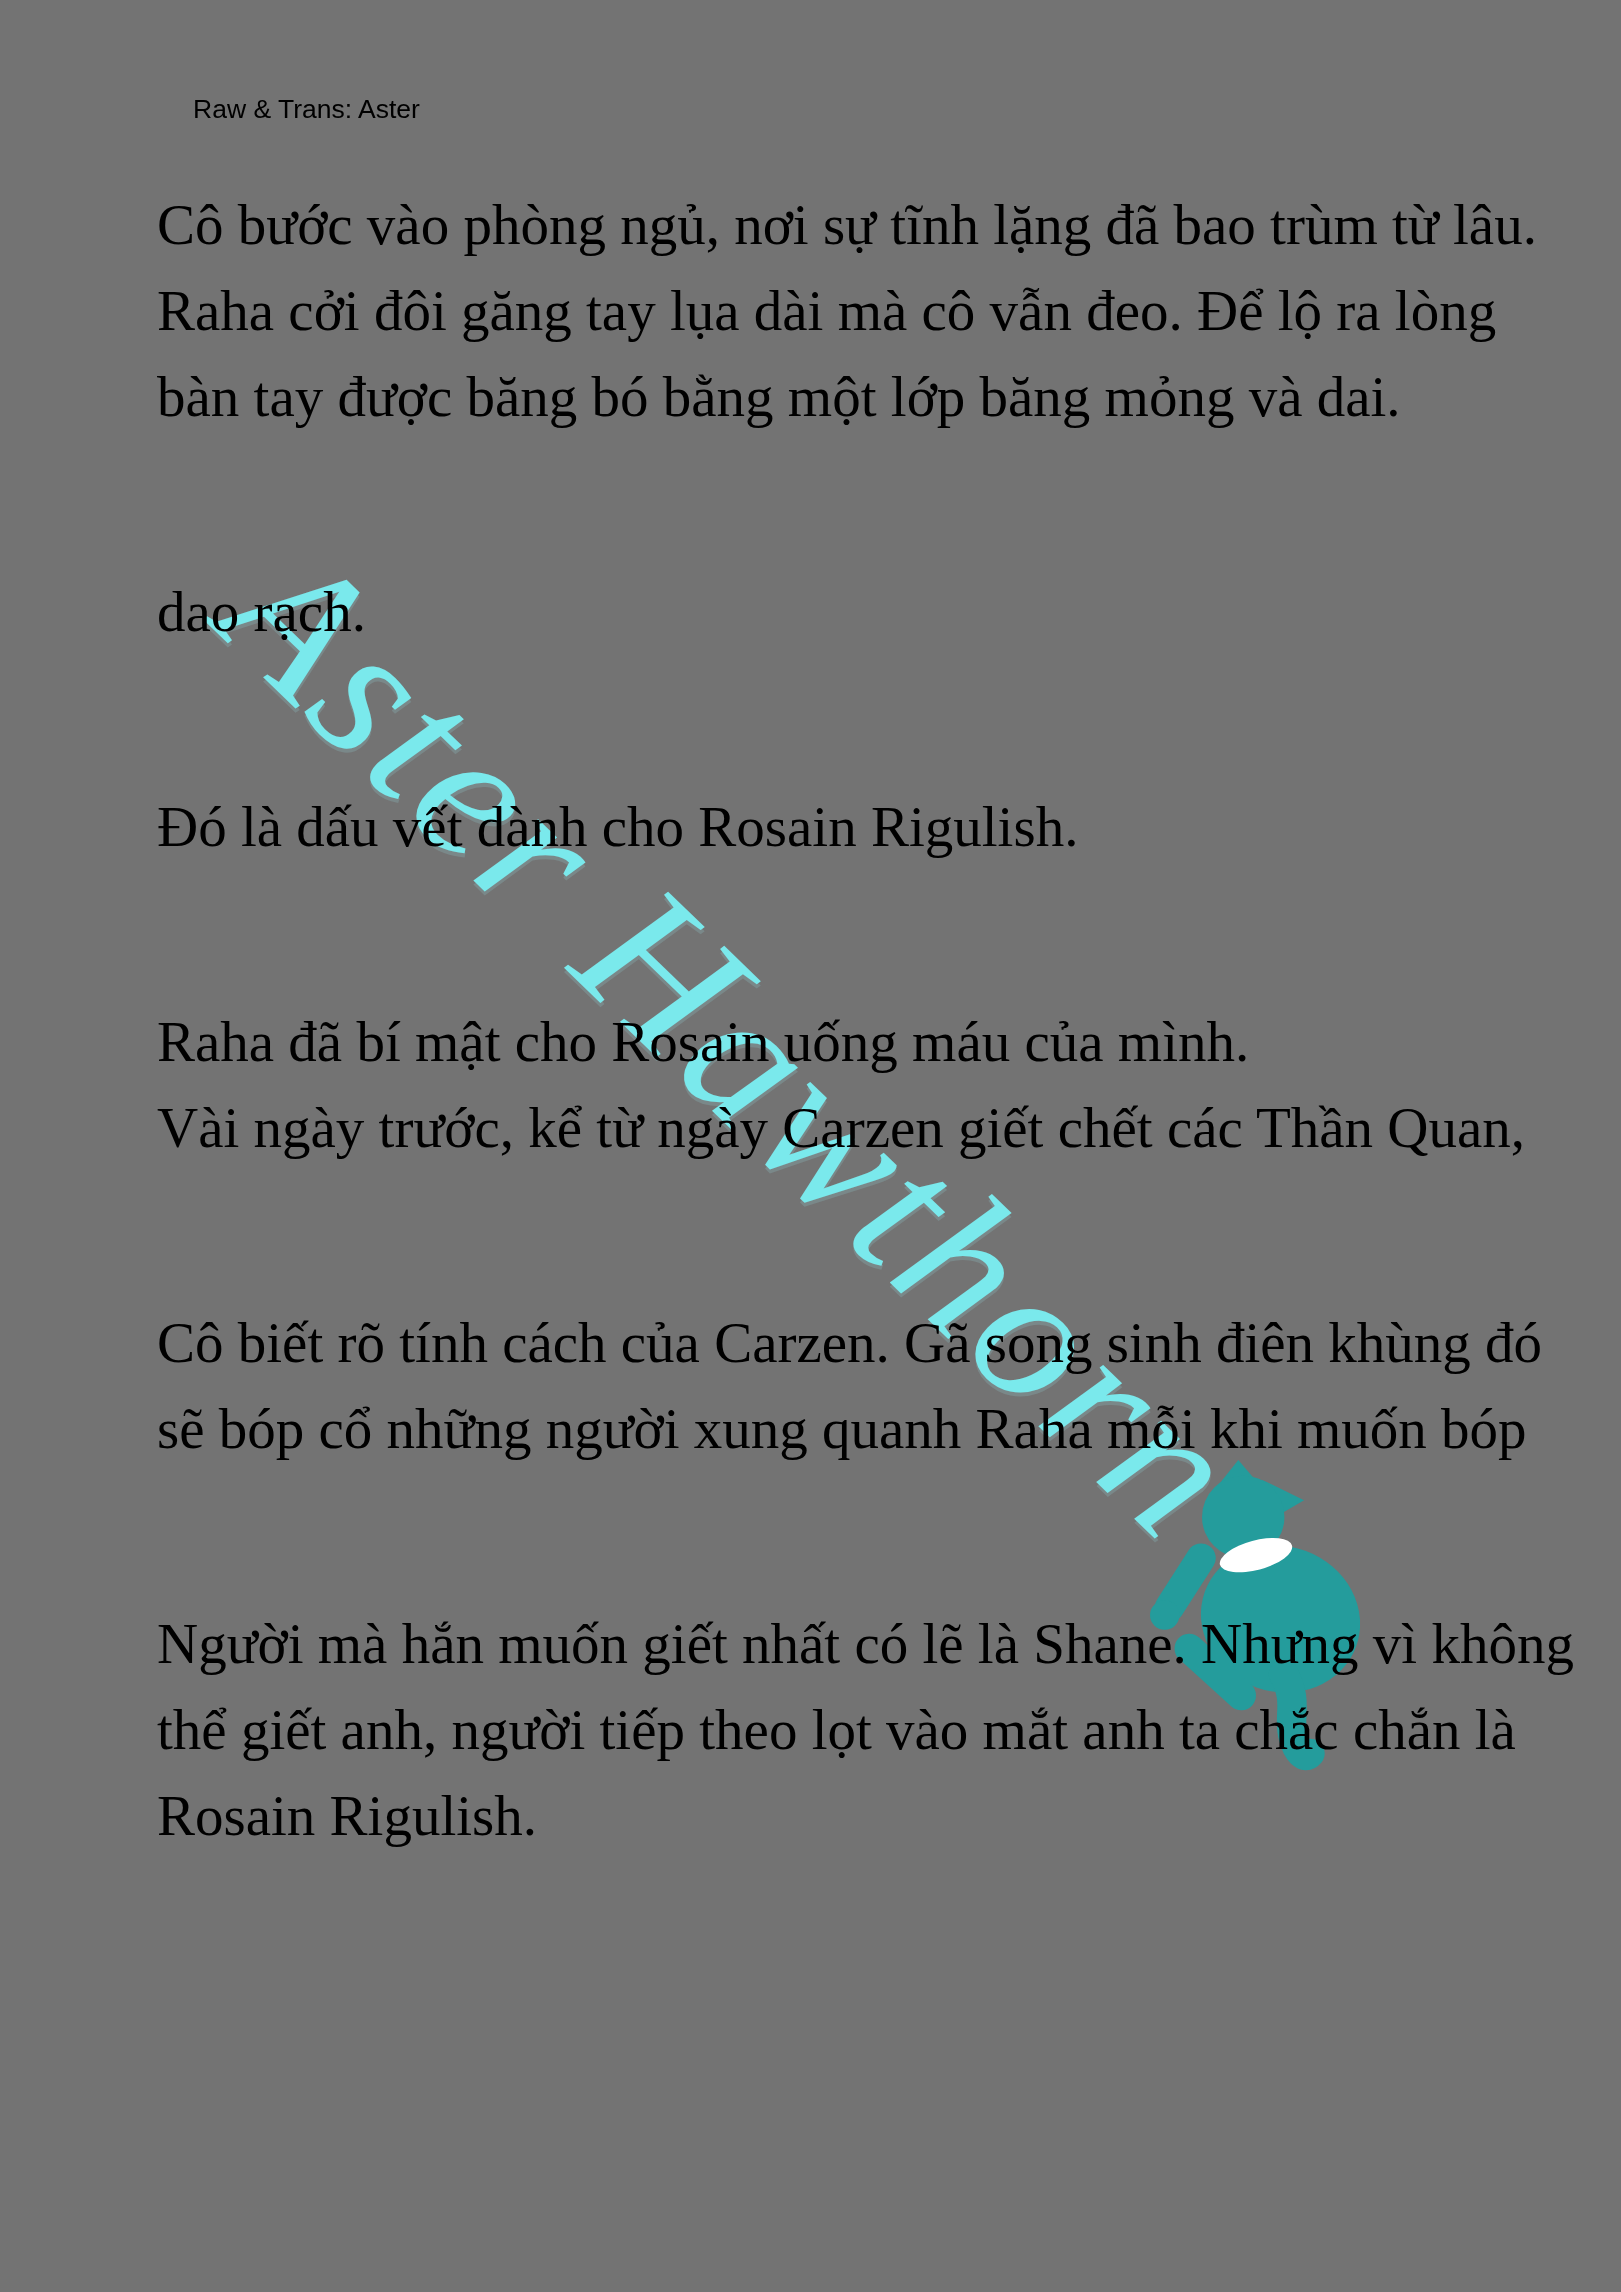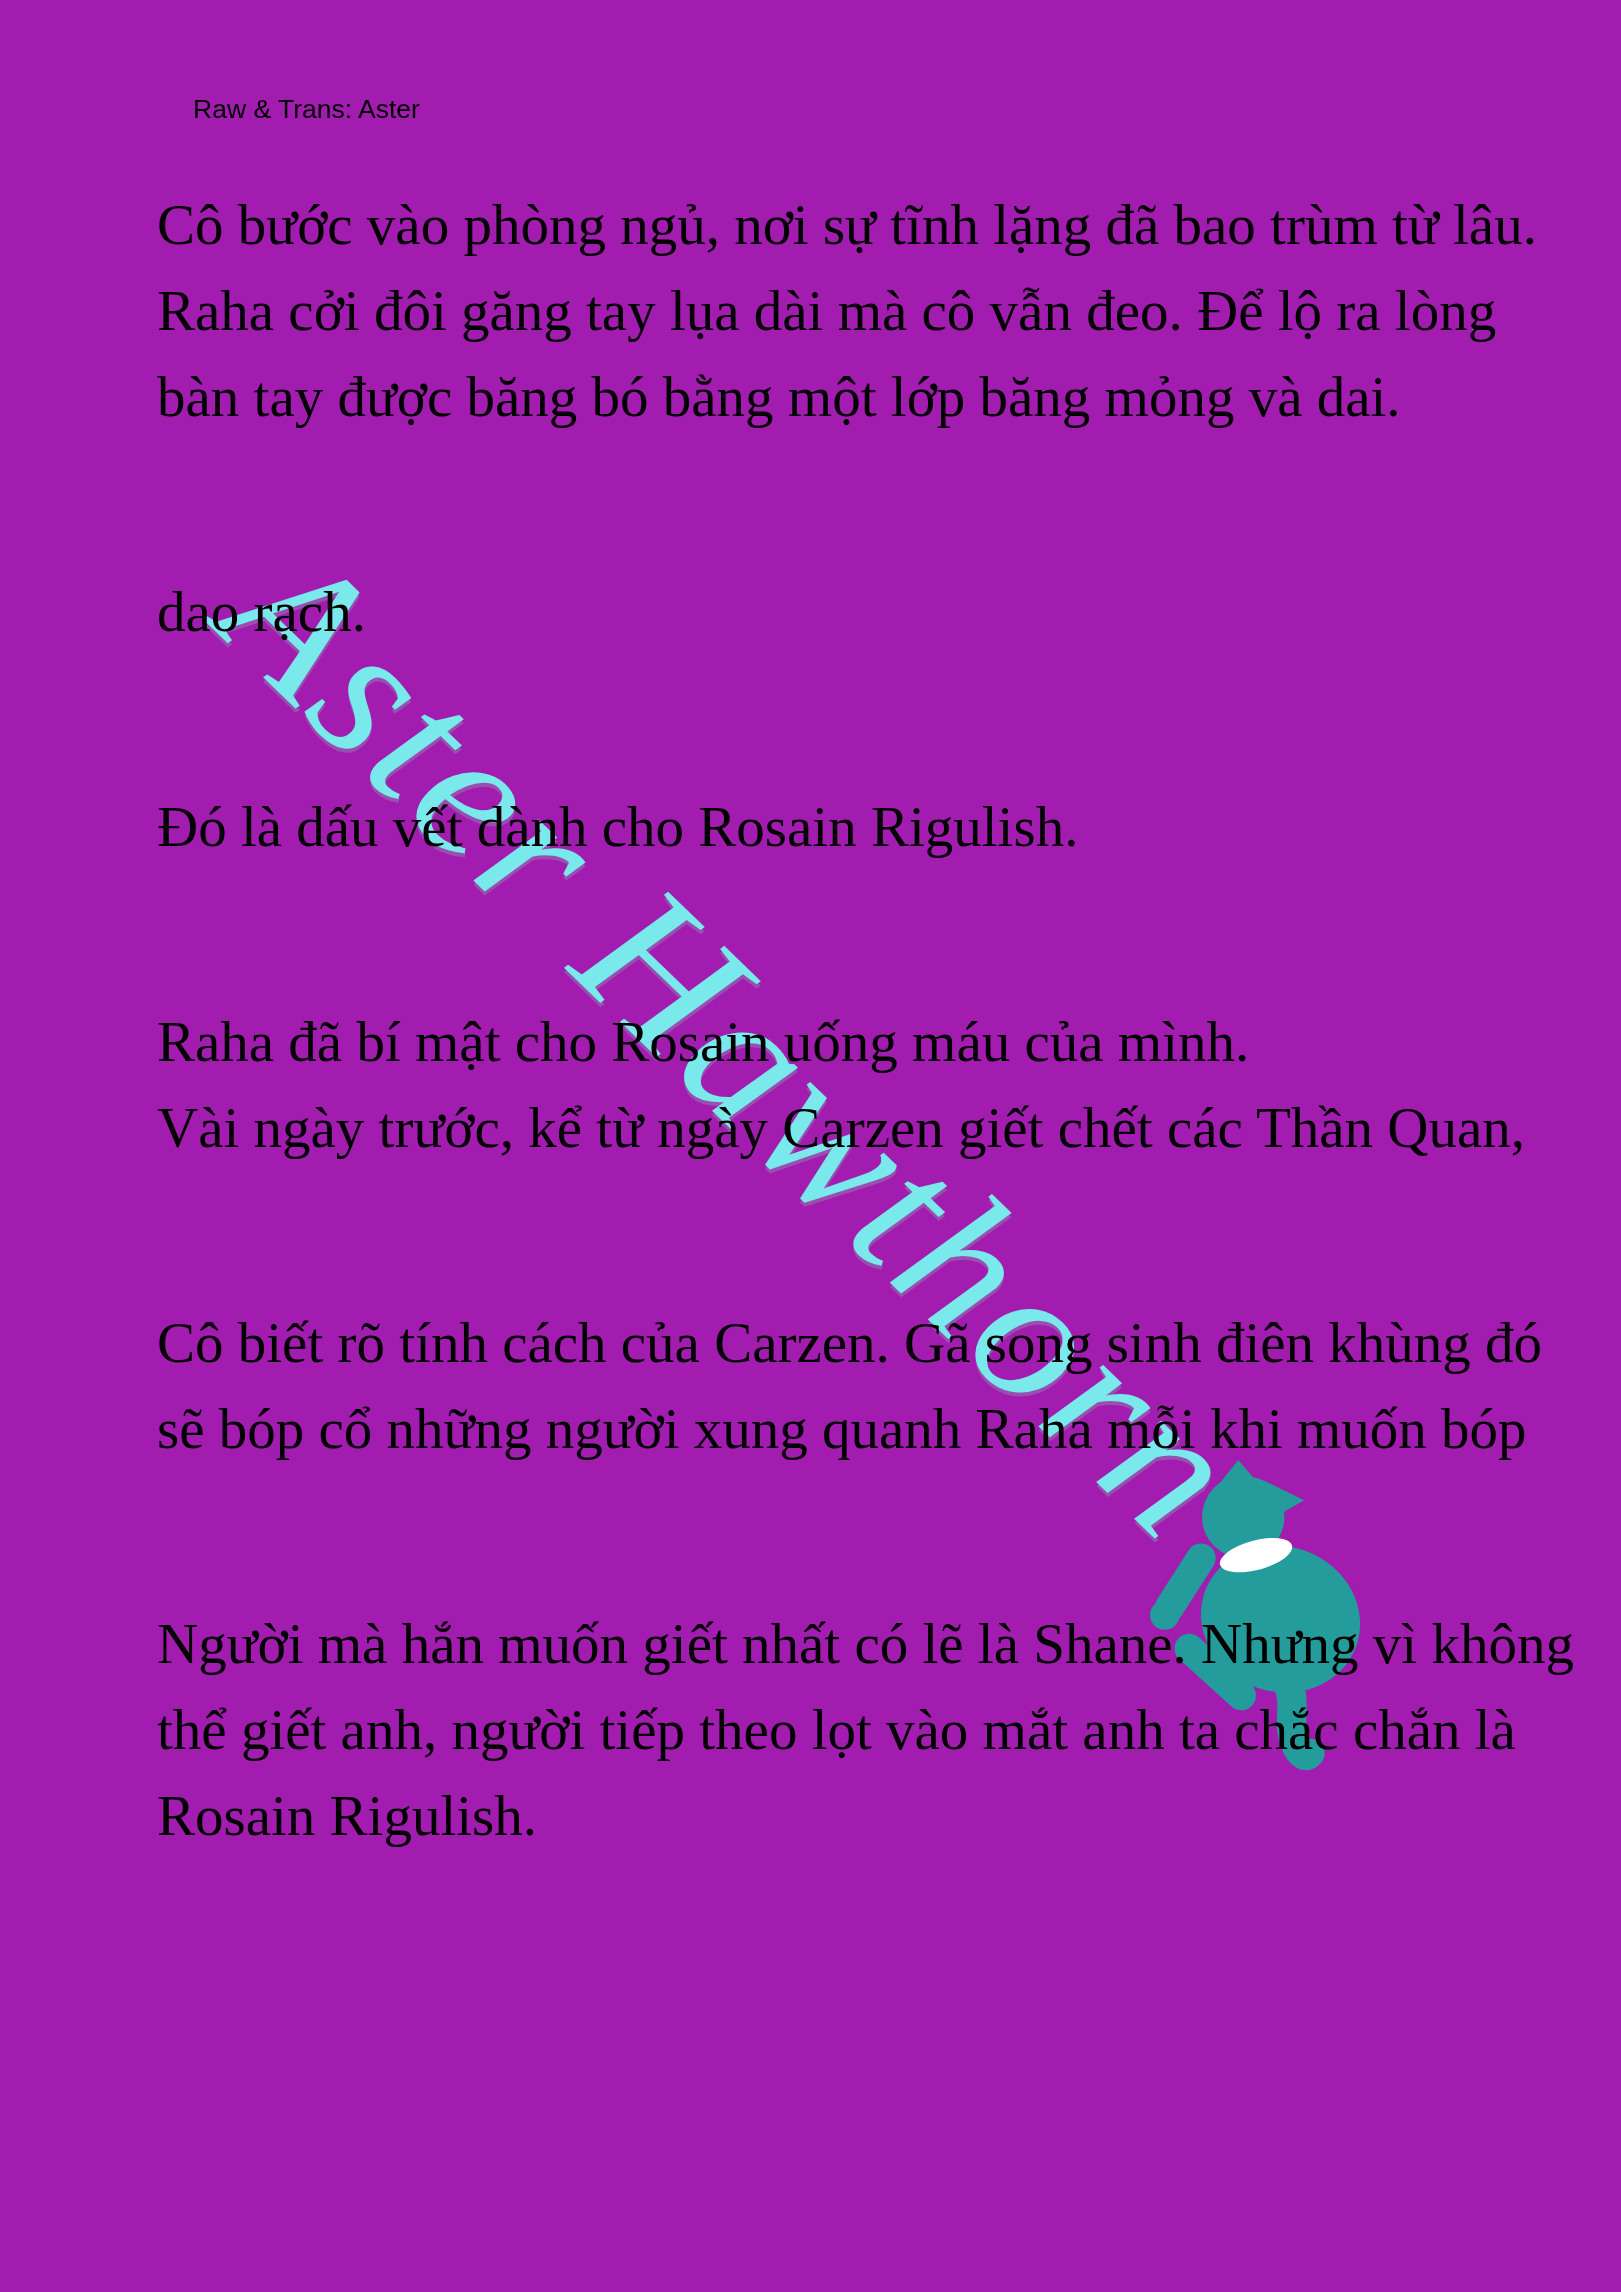--- a/index.html
+++ b/index.html
@@ -1,21 +1,21 @@
 <!DOCTYPE html>
 <html style="--watermark-color: #7ae9ec; --cat-color: #249c9c;"><head>
 <meta charset="utf-8">
 <style>
   html, body { margin: 0; padding: 0; background: #ffffff; }
 
   .page {
     position: relative;
     width: 1621px;
     height: 2293px;
-    background: #a21caf;
+    background: #737373;
     overflow: hidden;
     font-family: "Liberation Serif", "DejaVu Serif", serif;
     color: #000000;
   }
 
   .header {
     position: absolute;
     left: 193px;
     top: 94px;
     font-family: "Liberation Sans", "DejaVu Sans", sans-serif;

